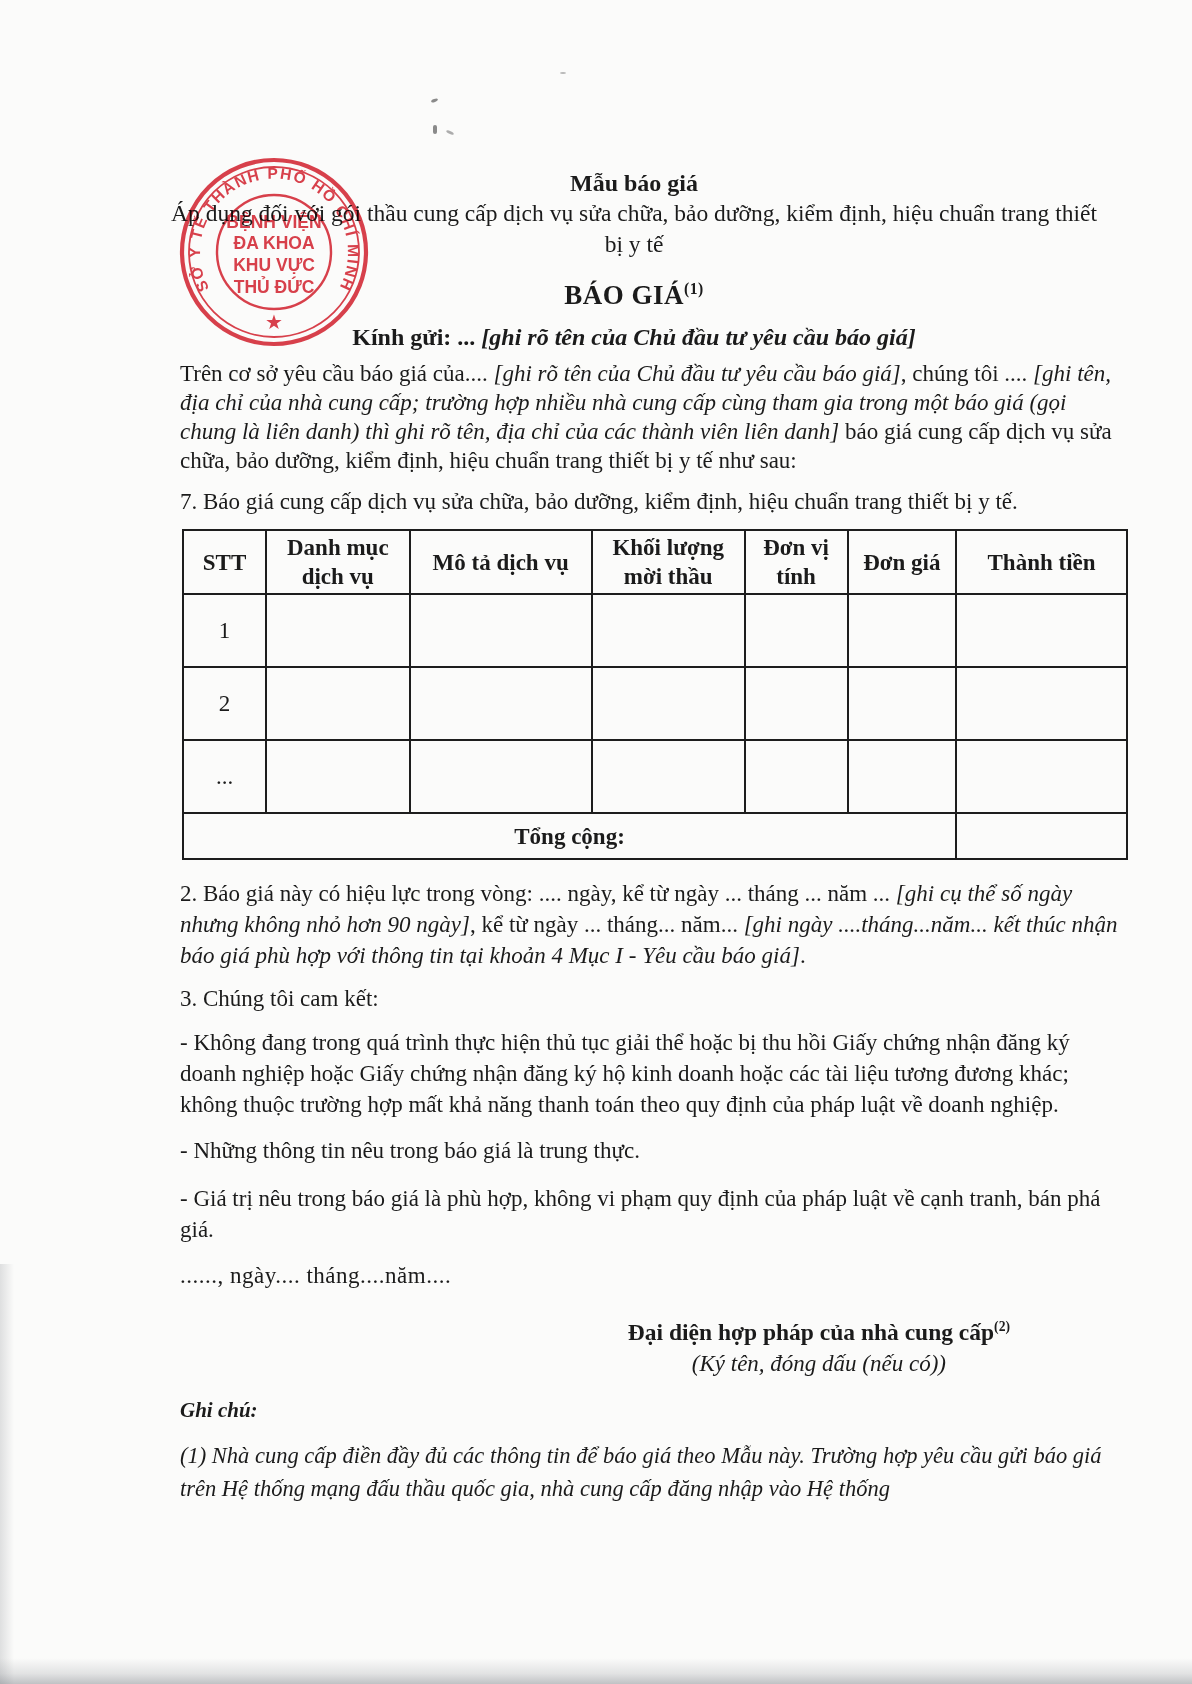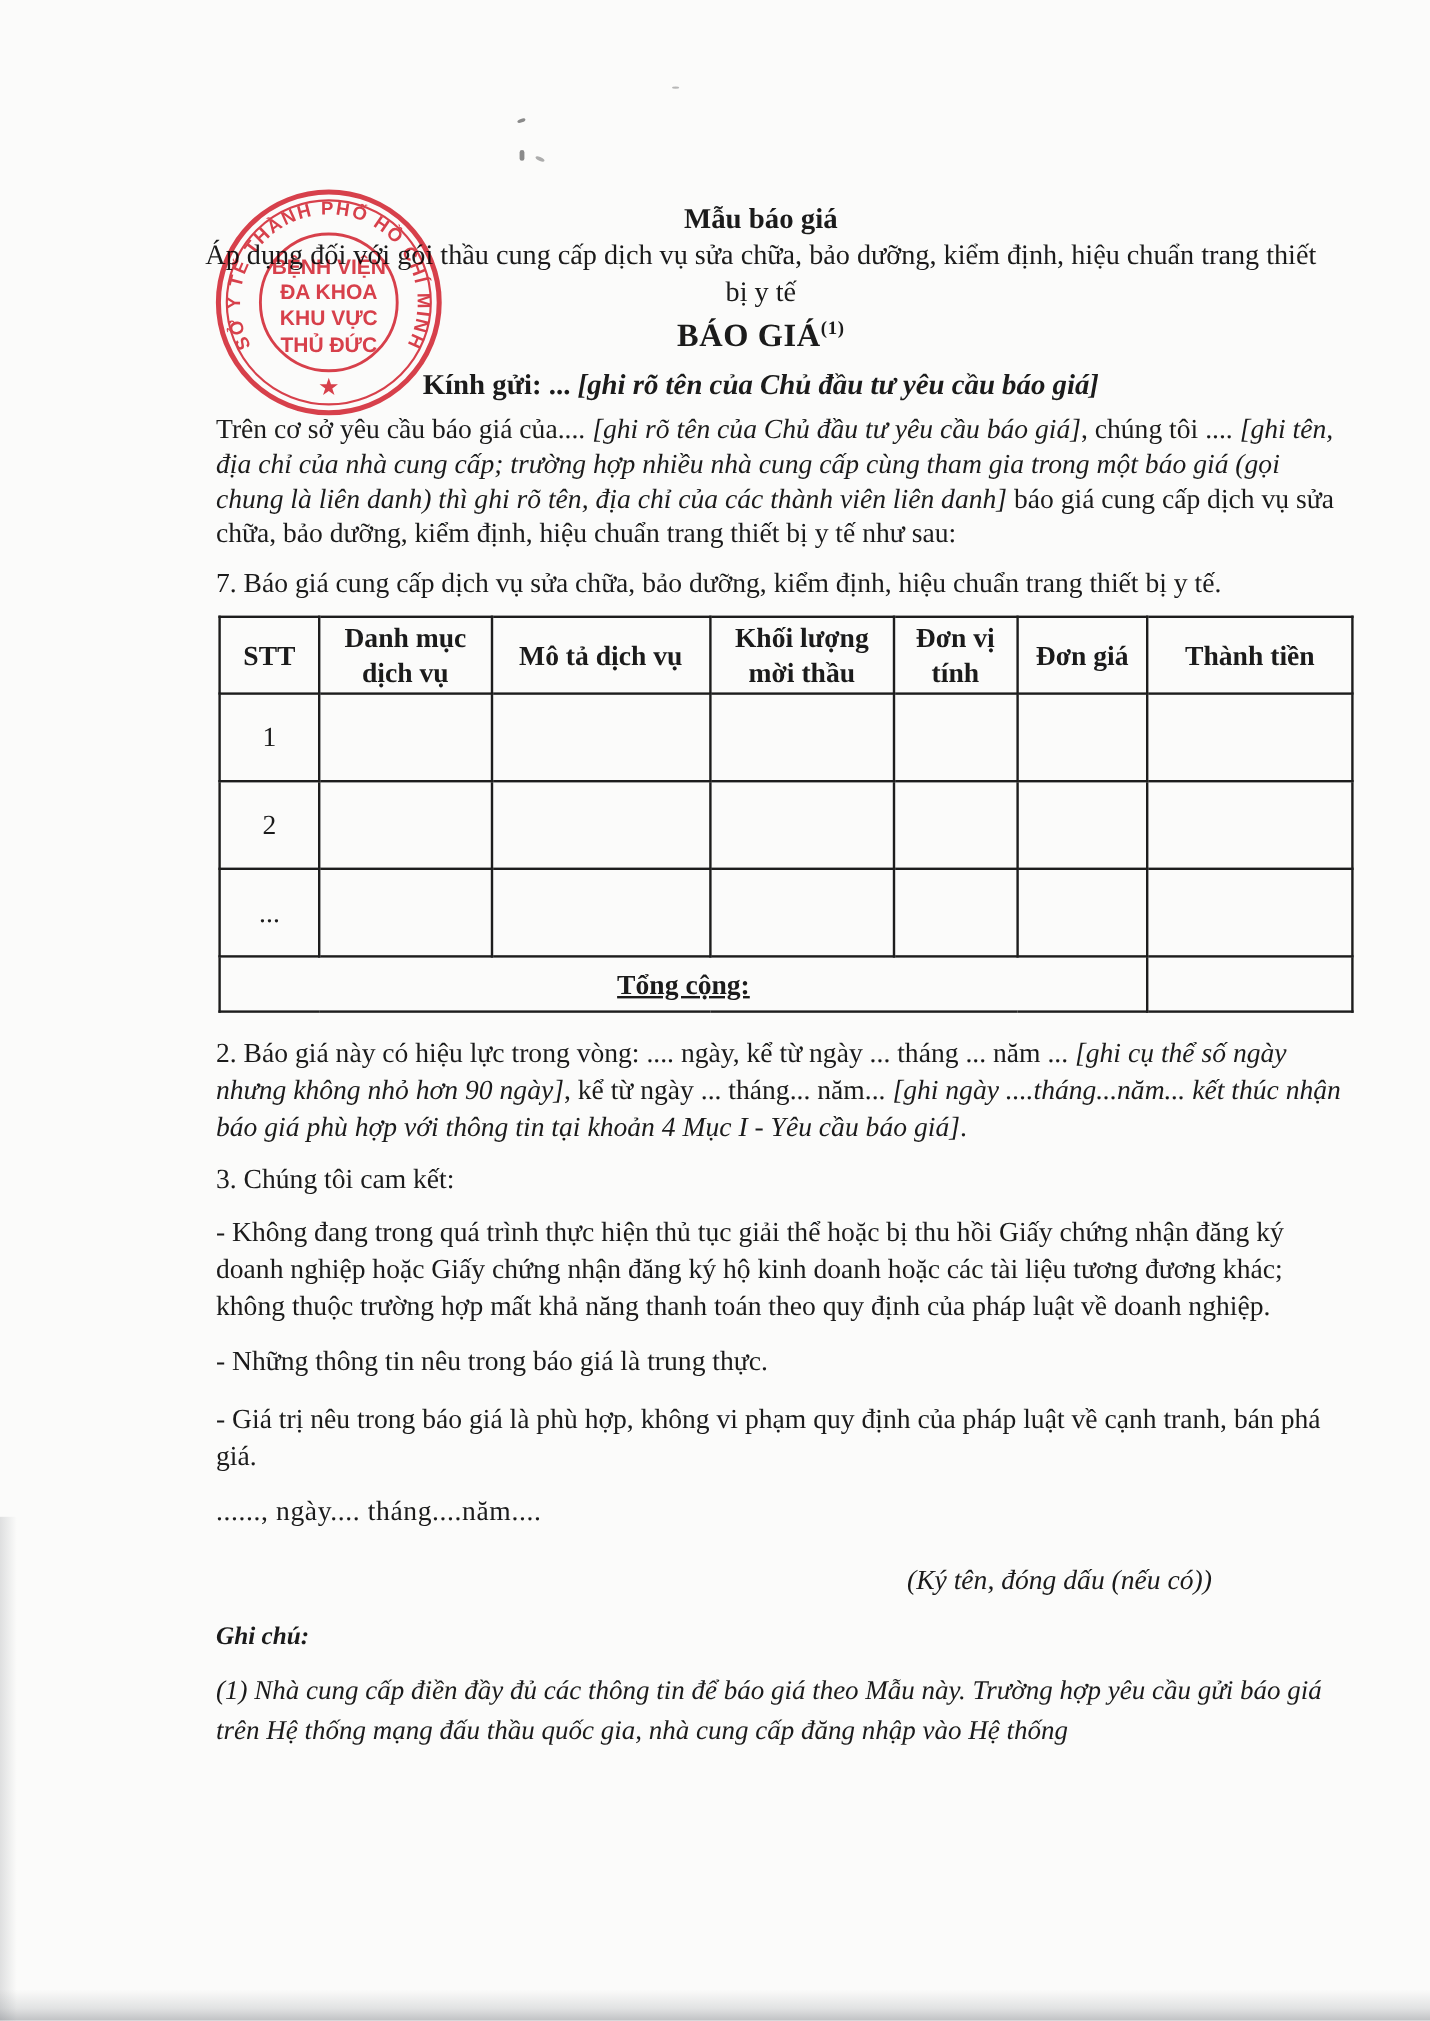--- a/index.html
+++ b/index.html
@@ -15,21 +15,21 @@
     position:relative;
     z-index:1;
     padding:168px 62px 0 168px;
     font-size:23px;
     line-height:31px;
   }
   
   .doc-header{text-align:center;padding-right:30px;}
   .form-title{font-weight:bold;font-size:24px;line-height:30px;}
   .form-subtitle{font-weight:normal;font-size:23.5px;line-height:31px;margin:0 auto;max-width:945px;}
-  .doc-title{font-weight:bold;font-size:27px;line-height:34px;margin-top:2px;letter-spacing:.5px;}
+  .doc-title{font-weight:bold;font-size:27px;line-height:34px;margin-top:18px;letter-spacing:.5px;}
   .greeting{font-weight:bold;font-size:24px;line-height:32px;margin-top:9px;}
   .greeting .ph{font-style:italic;}
   sup.fnote{font-size:.58em;vertical-align:super;line-height:0;}
   
   p{margin:12px;}
   .intro{margin-top:6px;line-height:29px;}
   .seg-i{font-style:italic;}
   .sec1-heading{margin-top:3px;line-height:30px;}
   .para{margin-top:18px;}
   .sec3-heading{margin-top:9px;}
@@ -54,21 +54,21 @@
   tr.hrow{height:60px;}
   tr.drow{height:73px;}
   tr.trow{height:46px;}
   td.total-cell{
     text-align:left;
     font-weight:bold;
     font-size:25px;
     padding-left:3px;
     vertical-align:top;
   }
-  td.total-cell span{text-decoration:underline;}
+  td.total-cell span{}
   
   .sig-wrap{display:flex;justify-content:flex-end;margin-top:26px;}
   .sig-block{text-align:center;margin-right:120px;}
   .sig-title{font-weight:bold;font-size:23.5px;line-height:31px;}
   .sig-note{font-style:italic;font-size:23px;line-height:31px;}
   
   .notes-heading{margin-top:16px;font-weight:bold;font-style:italic;font-size:21px;}
   .note-text{margin-top:13px;font-style:italic;font-size:22.5px;line-height:33px;}
   
   .stamp{
@@ -174,20 +174,21 @@
   <p class="para sec3-heading">3. Chúng tôi cam kết:</p>
 
   <p class="commit">- Không đang trong quá trình thực hiện thủ tục giải thể hoặc bị thu hồi Giấy chứng nhận đăng ký doanh nghiệp hoặc Giấy chứng nhận đăng ký hộ kinh doanh hoặc các tài liệu tương đương khác; không thuộc trường hợp mất khả năng thanh toán theo quy định của pháp luật về doanh nghiệp.</p>
   <p class="commit" style="margin-top:15px;">- Những thông tin nêu trong báo giá là trung thực.</p>
   <p class="commit" style="margin-top:17px;">- Giá trị nêu trong báo giá là phù hợp, không vi phạm quy định của pháp luật về cạnh tranh, bán phá giá.</p>
 
   <p class="date-line">......, ngày.... tháng....năm....</p>
 
   <div class="sig-wrap">
     <div class="sig-block">
+      <div class="sig-title"><span>Đại diện hợp pháp của nhà cung cấp</span><sup class="fnote">(2)</sup></div>
       <div class="sig-note">(Ký tên, đóng dấu (nếu có))</div>
     </div>
   </div>
 
   <p class="notes-heading">Ghi chú:</p>
   <p class="note-text">(1) Nhà cung cấp điền đầy đủ các thông tin để báo giá theo Mẫu này. Trường hợp yêu cầu gửi báo giá trên Hệ thống mạng đấu thầu quốc gia, nhà cung cấp đăng nhập vào Hệ thống</p>
 
 </div>
 
 <div class="stamp">

